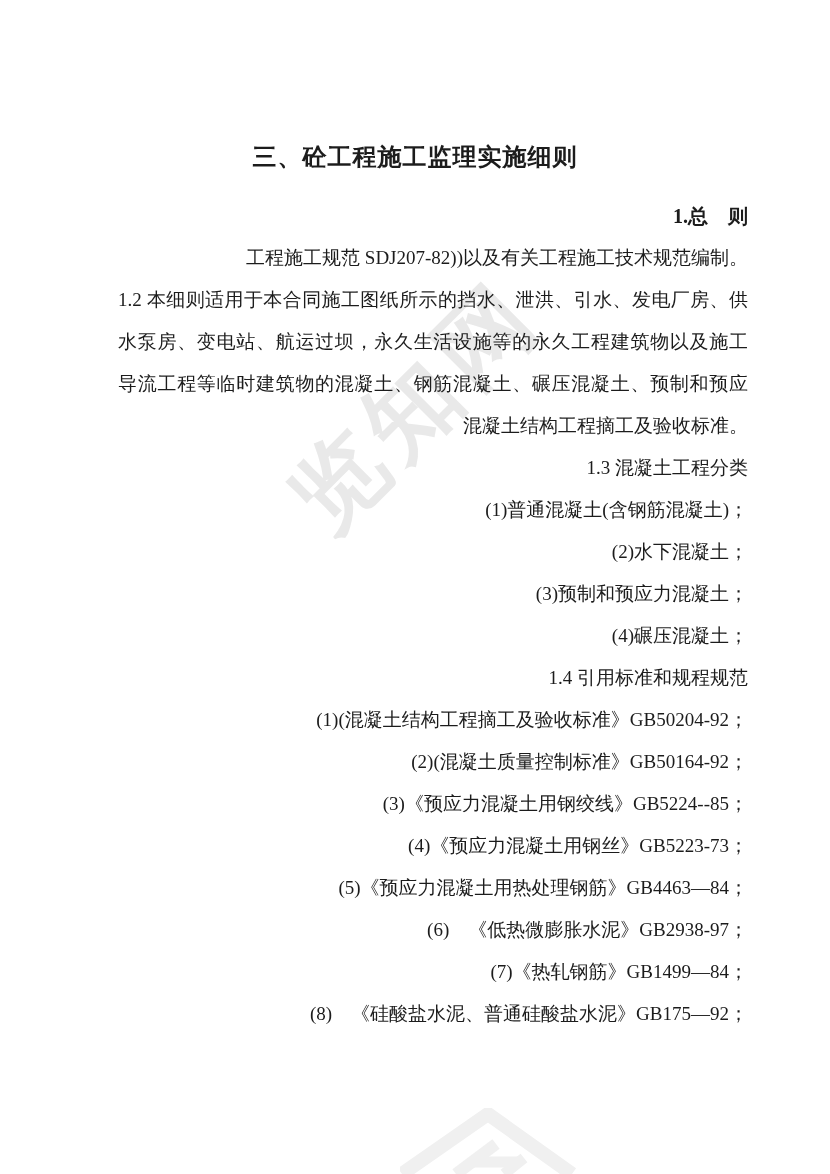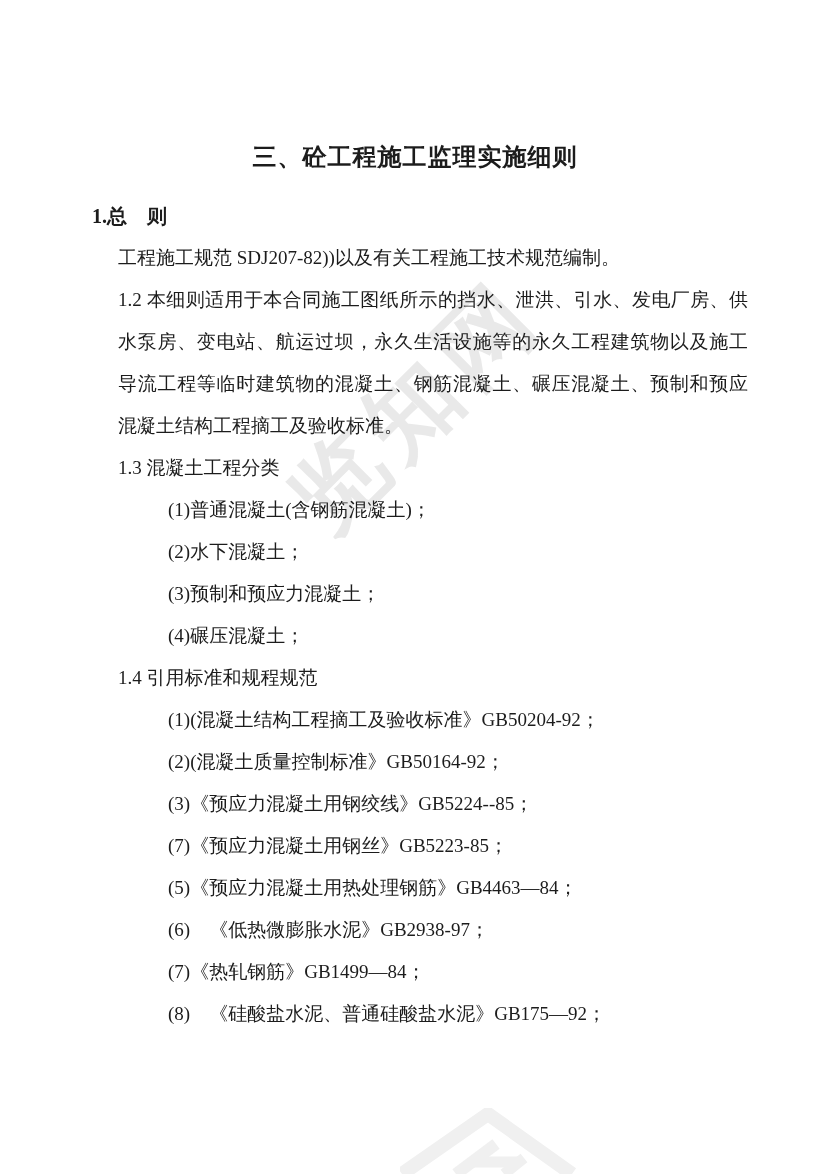--- a/index.html
+++ b/index.html
@@ -44,21 +44,21 @@
     font-size:24px;
     font-weight:bold;
     letter-spacing:1px;
   }
   .body {
     margin-top:20px;
     padding:0 82px 0 92px;
     font-size:19px;
     line-height:42px;
   }
-  .line { height:42px; white-space:pre; }
+  .line { height:42px; white-space:pre;text-align:right; }
   .line.ind1 { padding-left:26px; }
   .line.ind2 { padding-left:76px; }
   .line.bold { font-weight:bold; font-size:20px; }
   .line.fill {
     white-space:normal;
     text-align:justify;
     text-align-last:justify;
     overflow:hidden;
   }
 </style>
@@ -89,21 +89,21 @@
         <div class="line ind1">混凝土结构工程摘工及验收标准。</div>
         <div class="line ind1">1.3 混凝土工程分类</div>
         <div class="line ind2">(1)普通混凝土(含钢筋混凝土)；</div>
         <div class="line ind2">(2)水下混凝土；</div>
         <div class="line ind2">(3)预制和预应力混凝土；</div>
         <div class="line ind2">(4)碾压混凝土；</div>
         <div class="line ind1">1.4 引用标准和规程规范</div>
         <div class="line ind2">(1)(混凝土结构工程摘工及验收标准》GB50204-92；</div>
         <div class="line ind2">(2)(混凝土质量控制标准》GB50164-92；</div>
         <div class="line ind2">(3)《预应力混凝土用钢绞线》GB5224--85；</div>
-        <div class="line ind2">(7)《预应力混凝土用钢丝》GB5223-85；</div>
+        <div class="line ind2">(4)《预应力混凝土用钢丝》GB5223-73；</div>
         <div class="line ind2">(5)《预应力混凝土用热处理钢筋》GB4463—84；</div>
         <div class="line ind2">(6)　《低热微膨胀水泥》GB2938-97；</div>
         <div class="line ind2">(7)《热轧钢筋》GB1499—84；</div>
         <div class="line ind2">(8)　《硅酸盐水泥、普通硅酸盐水泥》GB175—92；</div>
       </div>
   </div>
 
 </div>
 
 </body></html>

